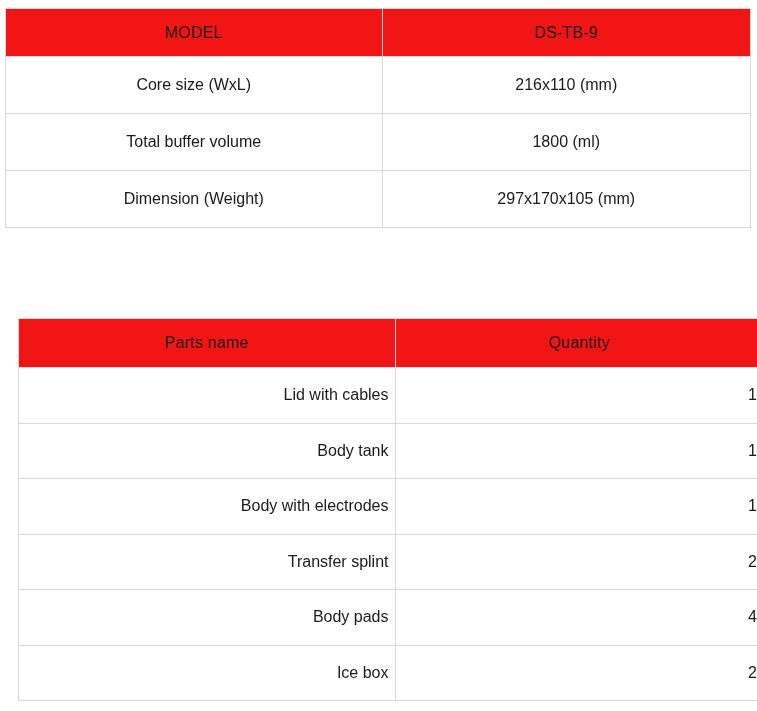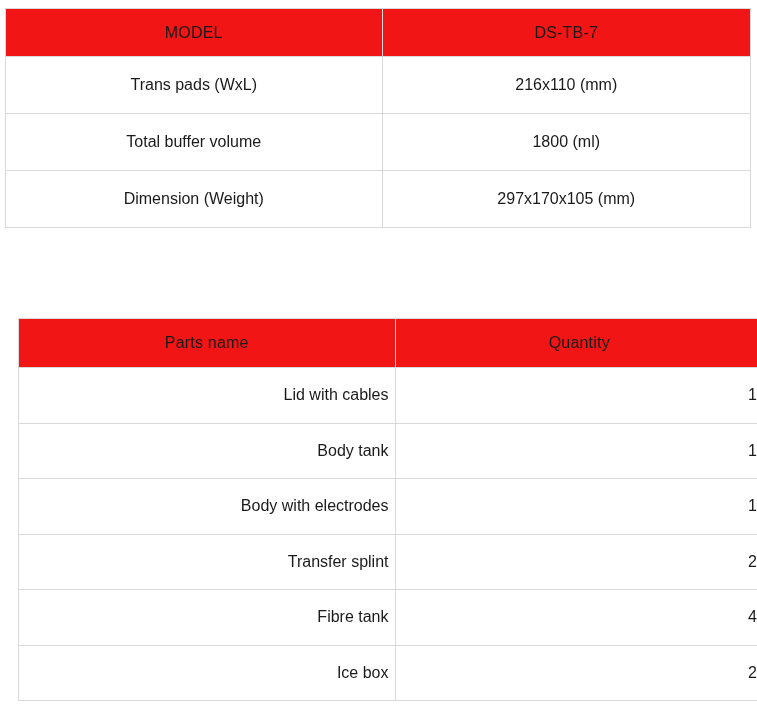--- a/index.html
+++ b/index.html
@@ -72,26 +72,26 @@
 <div class="page">
 
   <table class="spec" id="table-specs">
     <colgroup>
       <col class="col-a">
       <col class="col-b">
     </colgroup>
     <thead>
       <tr class="header-row">
         <th>MODEL</th>
-        <th>DS-TB-7</th>
+        <th>DS-TB-9</th>
       </tr>
     </thead>
     <tbody>
       <tr>
-        <td>Trans pads  (WxL)</td>
+        <td>Core size  (WxL)</td>
         <td>216x110 (mm)</td>
       </tr>
       <tr>
         <td>Total buffer volume</td>
         <td>1800 (ml)</td>
       </tr>
       <tr>
         <td>Dimension  (Weight)</td>
         <td>297x170x105 (mm)</td>
       </tr>
@@ -120,21 +120,21 @@
       </tr>
       <tr>
         <td>Body with electrodes</td>
         <td class="qty-cell">1</td>
       </tr>
       <tr>
         <td>Transfer splint</td>
         <td class="qty-cell">2</td>
       </tr>
       <tr>
-        <td>Fibre tank</td>
+        <td>Body pads</td>
         <td class="qty-cell">4</td>
       </tr>
       <tr>
         <td>Ice box</td>
         <td class="qty-cell">2</td>
       </tr>
     </tbody>
   </table>
 
 </div>

